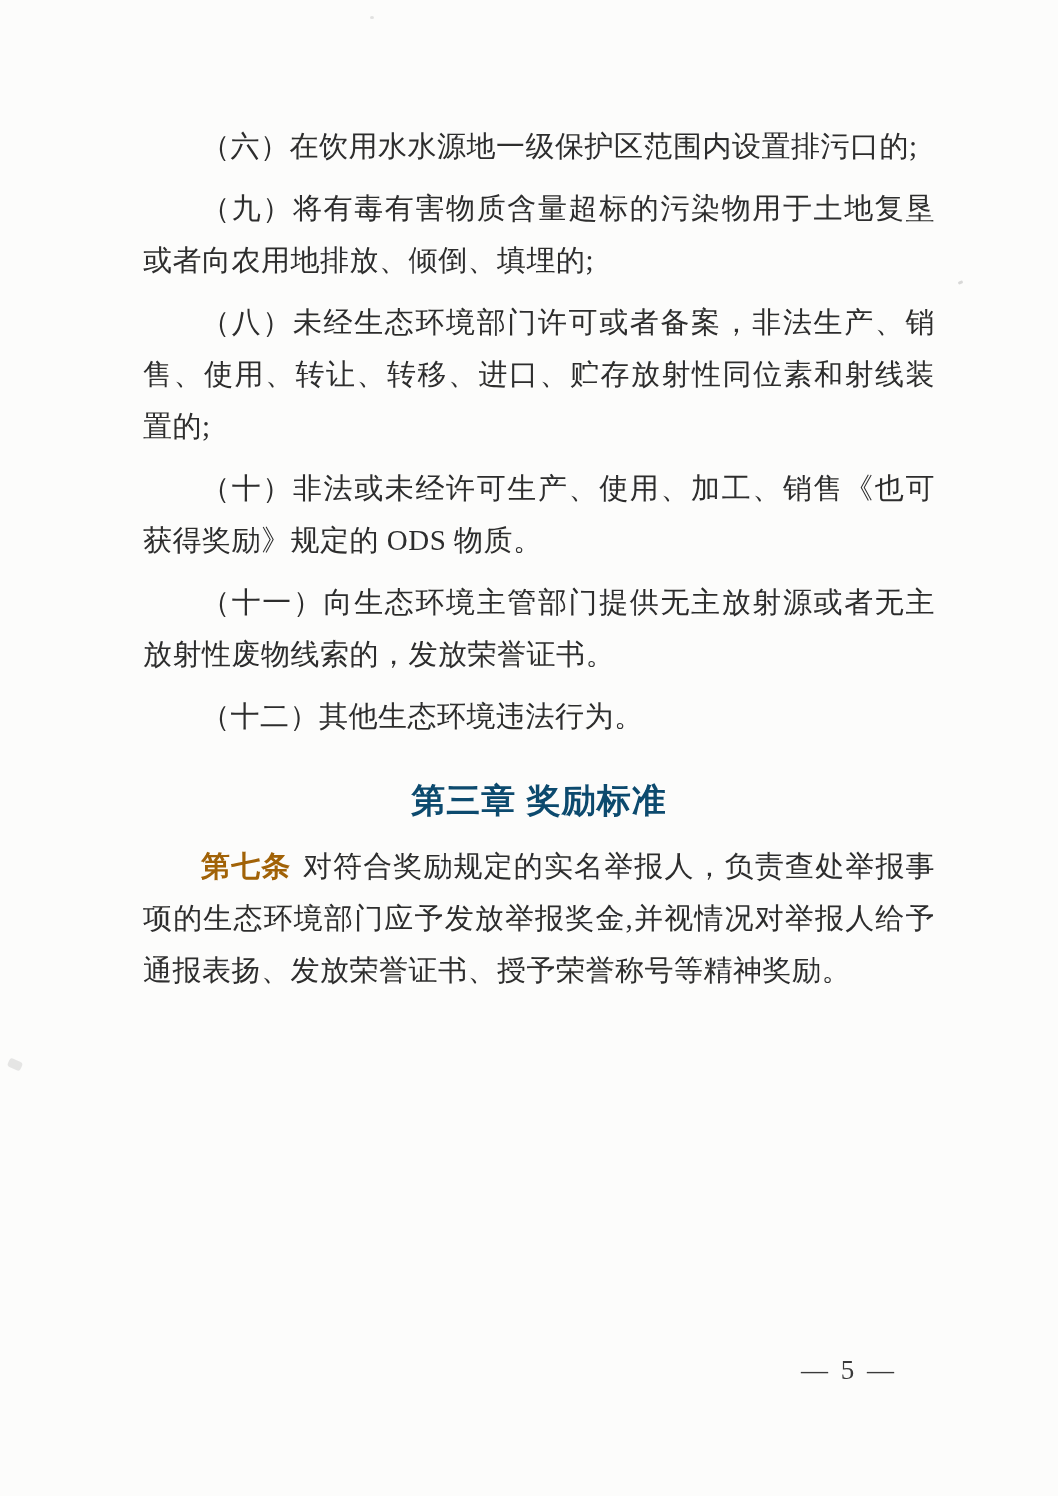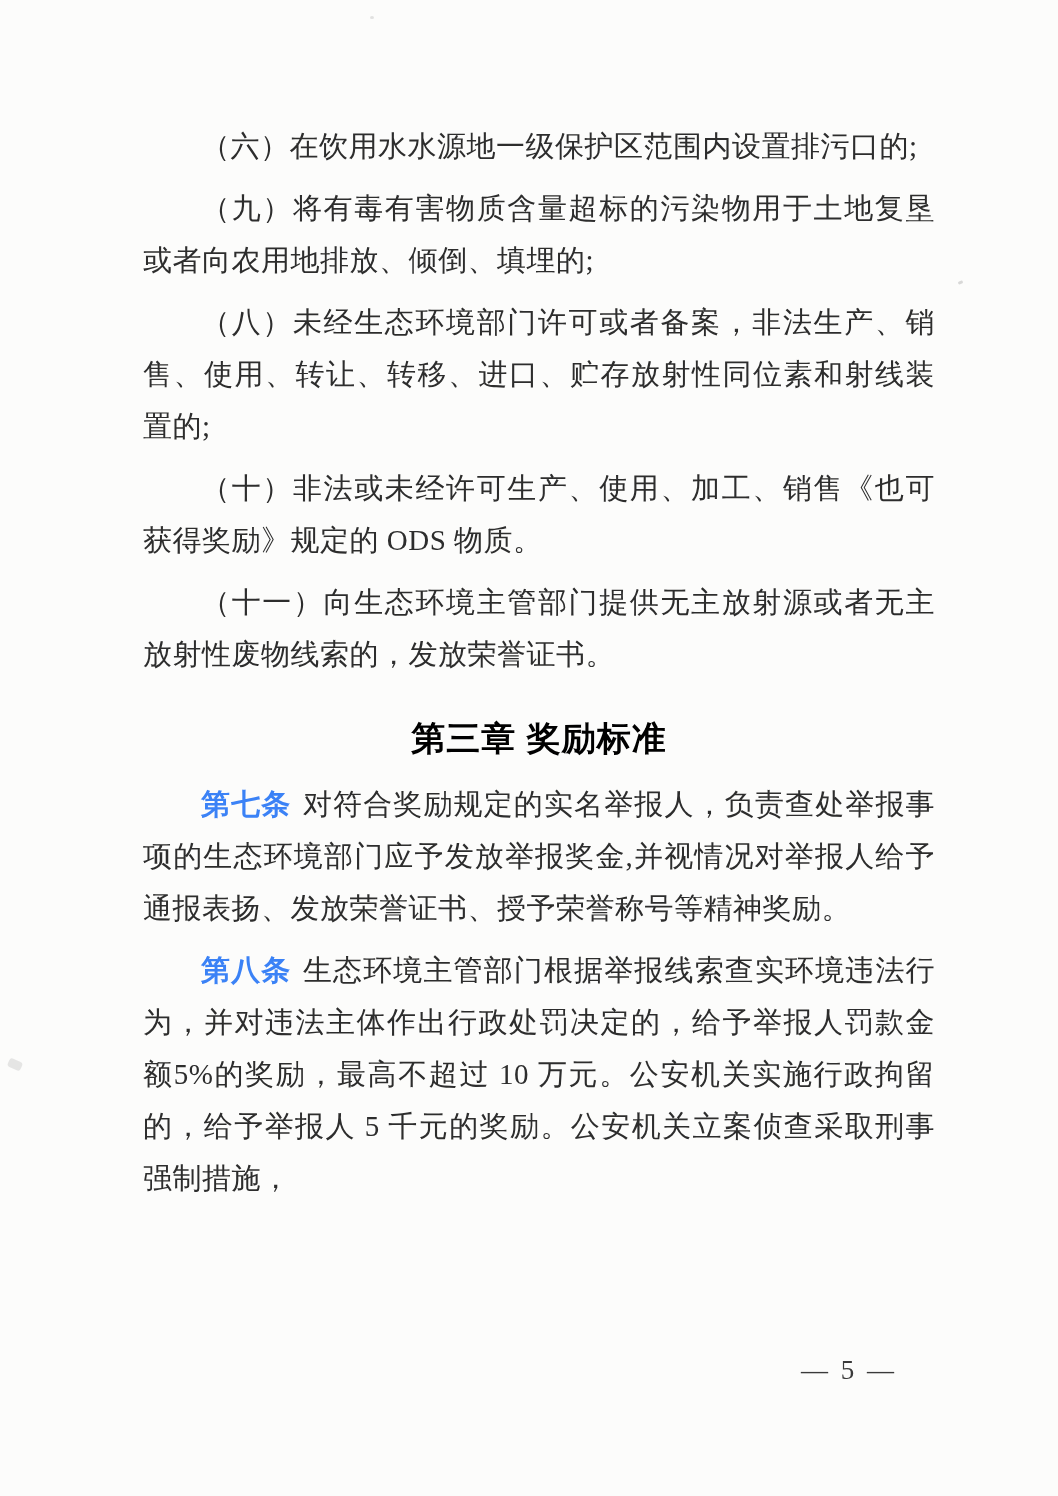--- a/index.html
+++ b/index.html
@@ -30,31 +30,31 @@
   .para {
     text-indent: 2em;
     margin-bottom: 10px;
     letter-spacing: 0.5px;
   }
   .chapter {
     font-family: "Liberation Sans", "DejaVu Sans", sans-serif;
     font-weight: 700;
     font-size: 34px;
     line-height: 52px;
-    color: #000000;
+    color: #0c4a6e;
     text-align: center;
     text-align-last: center;
     text-indent: 0;
     margin: 32px 0 14px 0;
     letter-spacing: 1px;
   }
   .article-label {
     font-family: "Liberation Sans", "DejaVu Sans", sans-serif;
     font-weight: 700;
-    color: #3b82f6;
+    color: #a16207;
     margin-right: 0.4em;
   }
   .footer {
     position: absolute;
     top: 1352px;
     right: 161px;
     font-size: 27px;
     line-height: 36px;
     color: #3a3a3a;
     letter-spacing: 3px;
@@ -74,26 +74,26 @@
 
 <div class="page">
 
   <div class="content">
 
     <p class="para">（六）在饮用水水源地一级保护区范围内设置排污口的;</p>
     <p class="para">（九）将有毒有害物质含量超标的污染物用于土地复垦或者向农用地排放、倾倒、填埋的;</p>
     <p class="para">（八）未经生态环境部门许可或者备案，非法生产、销售、使用、转让、转移、进口、贮存放射性同位素和射线装置的;</p>
     <p class="para">（十）非法或未经许可生产、使用、加工、销售《也可获得奖励》规定的 ODS 物质。</p>
     <p class="para">（十一）向生态环境主管部门提供无主放射源或者无主放射性废物线索的，发放荣誉证书。</p>
+    <p class="para">（十二）其他生态环境违法行为。</p>
 
     <h2 class="chapter">第三章 奖励标准</h2>
 
     <p class="para"><span class="article-label">第七条</span><span>对符合奖励规定的实名举报人，负责查处举报事项的生态环境部门应予发放举报奖金,并视情况对举报人给予通报表扬、发放荣誉证书、授予荣誉称号等精神奖励。</span></p>
 
-    <p class="para"><span class="article-label">第八条</span><span>生态环境主管部门根据举报线索查实环境违法行为，并对违法主体作出行政处罚决定的，给予举报人罚款金额5%的奖励，最高不超过 10 万元。公安机关实施行政拘留的，给予举报人 5 千元的奖励。公安机关立案侦查采取刑事强制措施，</span></p>
 
   </div>
 
   <div class="footer">— 5 —</div>
 
   <div class="speck speck-1"></div>
   <div class="speck speck-2"></div>
   <div class="speck speck-3"></div>
 
 </div>

